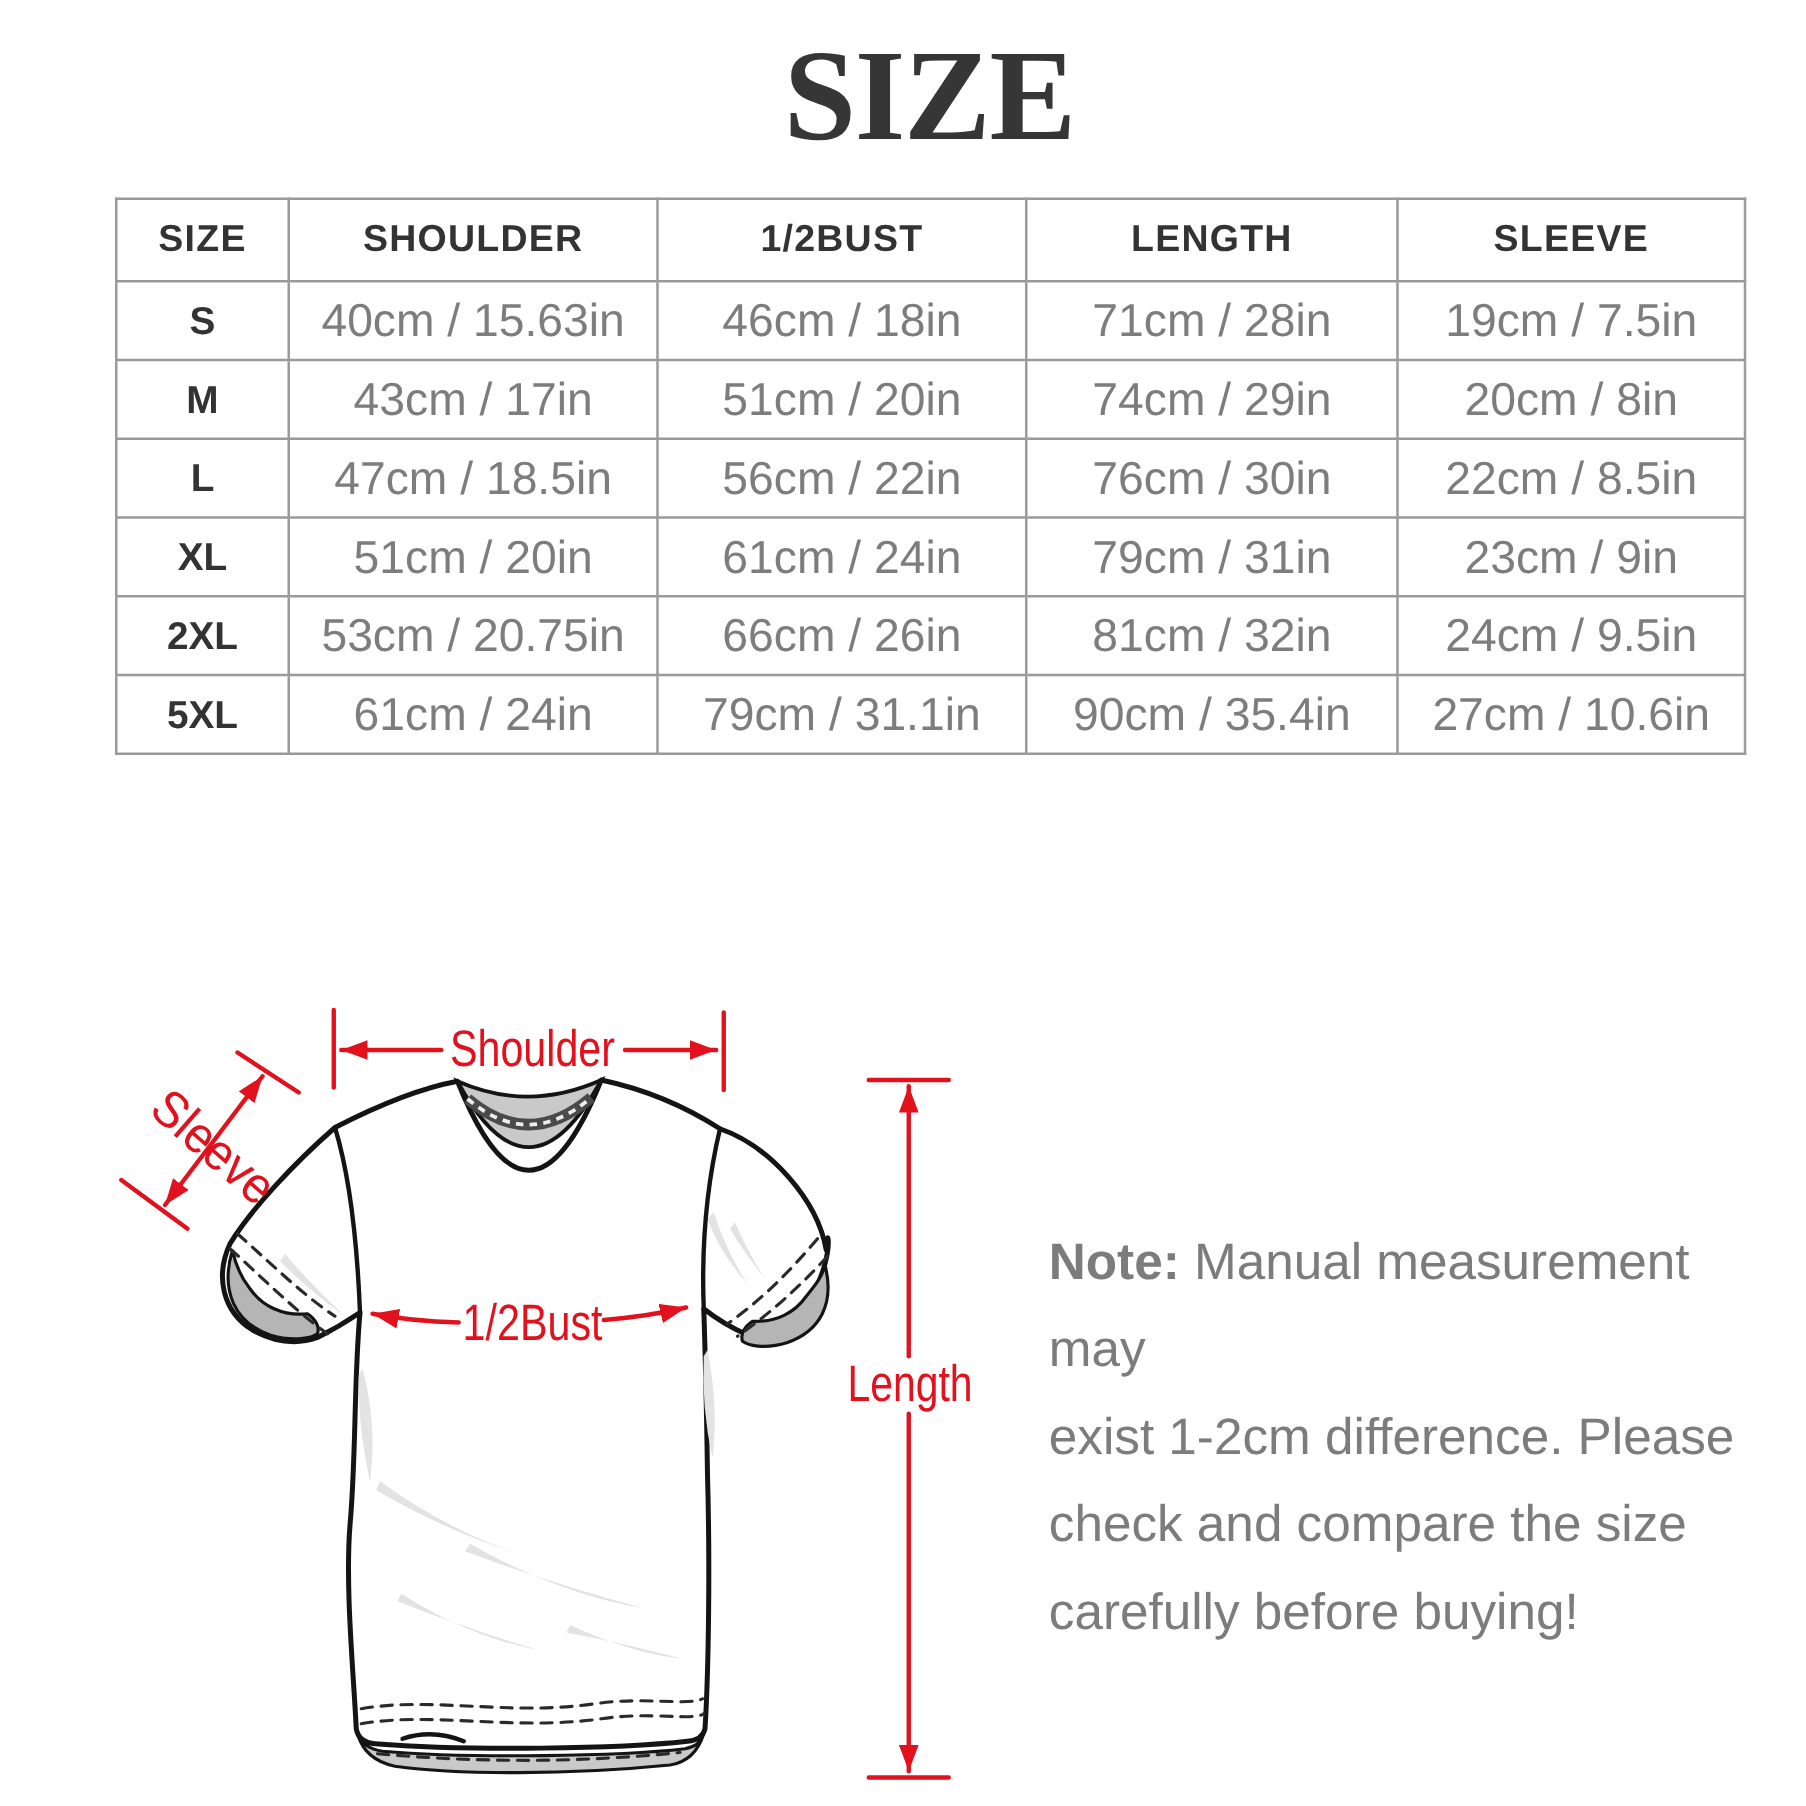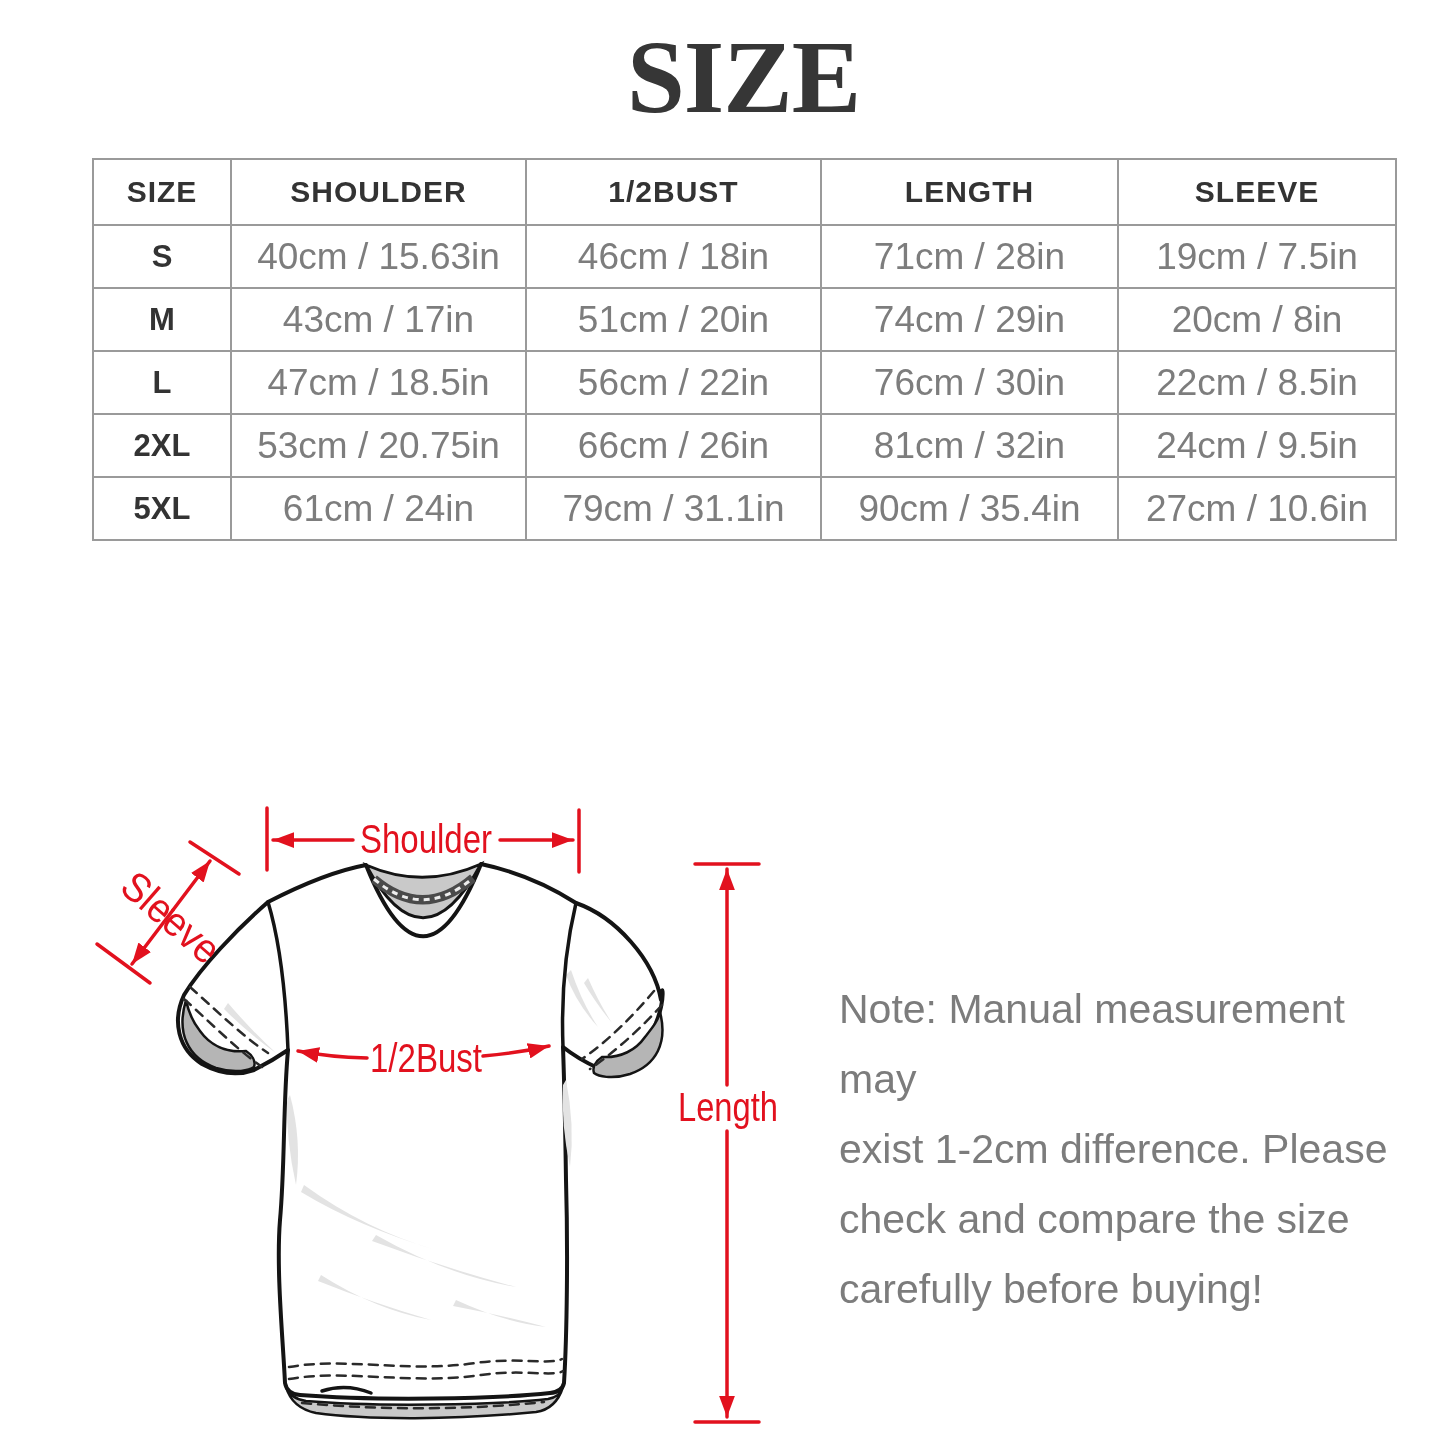--- a/index.html
+++ b/index.html
@@ -15,21 +15,21 @@
   table.size-table col.c2{width:295px;}
   table.size-table col.c3{width:297px;}
   table.size-table col.c4{width:278px;}
   table.size-table th, table.size-table td{
          border:2px solid #9a9a9a;text-align:center;vertical-align:middle;padding:0;}
   table.size-table th{height:64px;font-size:30px;font-weight:700;color:#333333;letter-spacing:1px;}
   table.size-table td{height:61px;font-size:37px;color:#7d7d7d;}
   table.size-table td.szl{font-weight:700;color:#333333;font-size:31px;}
   .note{position:absolute;left:818px;top:974px;width:580px;
         font-size:41px;line-height:70px;color:#7c7c7c;white-space:pre-line;}
-  .note .nlabel{font-weight:400;}
+  .note .nlabel{font-weight:700;}
   svg.diagram{position:absolute;left:55px;top:795px;width:740px;height:645px;}
   .shirt-line{fill:none;stroke:#141414;stroke-width:3.5;stroke-linecap:round;}
   .stitch{fill:none;stroke:#2a2a2a;stroke-width:2.5;stroke-dasharray:9 7;stroke-linecap:round;}
   .redln{fill:none;stroke:#e2111e;stroke-width:3.5;stroke-linecap:round;}
   .redtxt{fill:#e2111e;font-family:"Liberation Sans",sans-serif;font-size:41px;}
 </style>
 </head>
 <body>
 
 <div class="page">
@@ -67,20 +67,27 @@
         <td>51cm / 20in</td>
         <td>74cm / 29in</td>
         <td>20cm / 8in</td>
       </tr>
       <tr>
         <td class="szl">L</td>
         <td>47cm / 18.5in</td>
         <td>56cm / 22in</td>
         <td>76cm / 30in</td>
         <td>22cm / 8.5in</td>
+      </tr>
+      <tr>
+        <td class="szl">XL</td>
+        <td>51cm / 20in</td>
+        <td>61cm / 24in</td>
+        <td>79cm / 31in</td>
+        <td>23cm / 9in</td>
       </tr>
       <tr>
         <td class="szl">2XL</td>
         <td>53cm / 20.75in</td>
         <td>66cm / 26in</td>
         <td>81cm / 32in</td>
         <td>24cm / 9.5in</td>
       </tr>
       <tr>
         <td class="szl">5XL</td>

